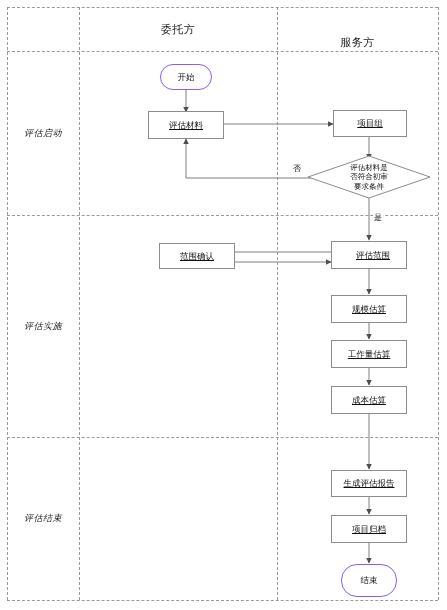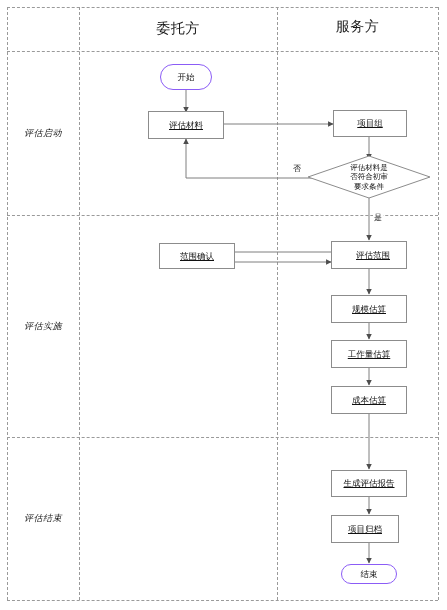--- a/index.html
+++ b/index.html
@@ -38,21 +38,21 @@
     color: #1a1a1a;
     letter-spacing: .5px;
     white-space: nowrap;
     font-style: italic;
   }
   .header-label {
     position: absolute;
     display: flex;
     align-items: center;
     justify-content: center;
-    font-size: 14px;
+    font-size: 11px;
     color: #1a1a1a;
     letter-spacing: .5px;
     white-space: nowrap;
   }
   
   .node {
     position: absolute;
     box-sizing: border-box;
     display: flex;
     align-items: center;
@@ -125,21 +125,21 @@
   <div class="grid-line grid-h" style="left:7px; top:600px; width:431px;"></div>
 
   <div class="grid-line grid-v" style="left:7px;   top:7px; height:593px;"></div>
   <div class="grid-line grid-v" style="left:79px;  top:7px; height:593px;"></div>
   <div class="grid-line grid-v" style="left:277px; top:7px; height:593px;"></div>
   <div class="grid-line grid-v" style="left:438px; top:7px; height:593px;"></div>
 
   <div class="header-label" style="left:79px;  top:7px; width:198px; height:44px;">
     <span>委托方</span>
   </div>
-  <div class="header-label" style="left:277px; top:5px; width:161px; height:44px;align-items:center;">
+  <div class="header-label" style="left:277px; top:20px; width:161px; height:44px;align-items:center;">
     <span>服务方</span>
   </div>
 
   <div class="lane-label" style="left:7px; top:51px;  width:72px; height:164px;">
     <span>评估启动</span>
   </div>
   <div class="lane-label" style="left:7px; top:215px; width:72px; height:222px;">
     <span>评估实施</span>
   </div>
   <div class="lane-label" style="left:7px; top:437px; width:72px; height:163px;">
@@ -224,21 +224,21 @@
   </div>
 
   <div class="node node-process" style="left:331px; top:386px; width:76px; height:28px;">
     <span>成本估算</span>
   </div>
 
   <div class="node node-process" style="left:331px; top:470px; width:76px; height:27px;">
     <span>生成评估报告</span>
   </div>
 
-  <div class="node node-process" style="left:331px; top:515px; width:68px; height:28px;">
+  <div class="node node-process" style="left:331px; top:515px; width:76px; height:28px;">
     <span>项目归档</span>
   </div>
 
-  <div class="node node-terminal" style="left:341px; top:564px; width:56px; height:20px;">
+  <div class="node node-terminal" style="left:341px; top:564px; width:56px; height:33px;">
     <span>结束</span>
   </div>
 
 </div>
 
 </body></html>

